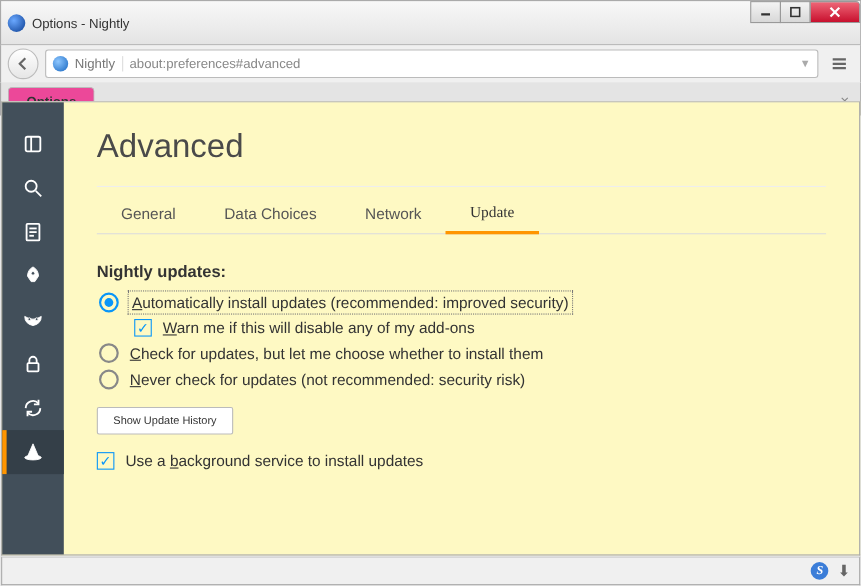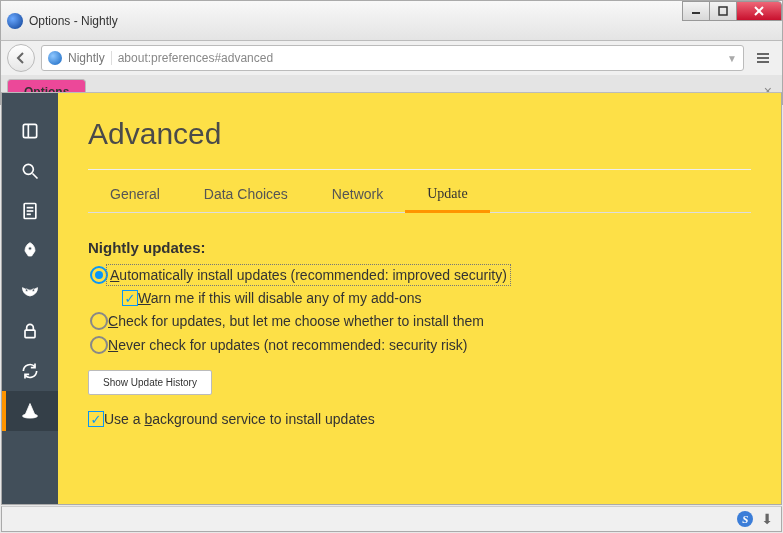--- a/index.html
+++ b/index.html
@@ -24,48 +24,48 @@
 .url-drop { margin-left:auto; color:#aaa; font-size:10px;}
 .menu-btn { width:26px; height:26px; border:1px solid transparent; display:flex; align-items:center; justify-content:center; color:#555;}
 .menu-btn svg { width:16px; height:16px; }
 
 
 .tabstrip { height: 30px; background: #e4e4e4; border-left:1px solid #aaa; border-right:1px solid #aaa; position:relative;}
 .page-tab { position:absolute; left:6px; top:4px; height:26px; padding:0 16px; background:#ec4899; border:1px solid #bbb; border-bottom:none; border-radius:4px 4px 0 0; font-size:12px; color:#333; line-height:25px; font-weight:600;}
 .tabstrip .close-x { position:absolute; right:10px; top:8px; font-size:14px; color:#888;}
 
 
-.content { position:absolute; left:1px; right:1px; top:92px; bottom:28px; background:#fde047; border:1px solid #aaa; border-top:1px solid #bbb; display:flex; }
+.content { position:absolute; left:1px; right:1px; top:92px; bottom:28px; background:#fef9c3; border:1px solid #aaa; border-top:1px solid #bbb; display:flex; }
 
 
 .sidebar { width:56px; background:#424f5a; display:flex; flex-direction:column; padding-top:18px;}
 .sb-item { height:40px; display:flex; align-items:center; justify-content:center; position:relative;}
 .sb-item svg { width:20px; height:20px; fill:#fff; stroke:#fff; }
 .sb-item.active { background:#343f48; }
 .sb-item.active::before { content:""; position:absolute; left:0; top:0; bottom:0; width:4px; background:#ff9500; }
 
 
 .main { flex:1; padding: 24px 30px 0 30px; color:#333; overflow:hidden;}
 h1.page-title { font-size:30px; font-weight:400; color:#4a4a4a; margin-bottom:18px;}
 .subtabs { display:flex; border-bottom:1px solid #ddd; gap:0; margin-bottom:26px; border-top:1px solid #eee; padding-top:6px;}
 .subtab { padding:10px 22px; font-size:14px; color:#555; position:relative; cursor:pointer;}
 .subtab.active { color:#333;font-family:Liberation Serif, serif; }
 .subtab.active::after { content:""; position:absolute; left:0; right:0; bottom:-1px; height:3px; background:#ff9500; }
 
 .section-heading { font-size:15px; font-weight:700; color:#333; margin-bottom:10px; }
 
-.radio-row { display:flex; align-items:center; margin:6px 0; padding-left:2px;}
+.radio-row { display:flex; align-items:center; gap:10px; margin:6px 0; padding-left:2px;}
 .radio { width:18px; height:18px; border:2px solid #888; border-radius:50%; display:inline-flex; align-items:center; justify-content:center; flex-shrink:0;}
 .radio.checked { border-color:#0996f8; }
 .radio.checked::after { content:""; width:8px; height:8px; background:#0996f8; border-radius:50%; }
 .opt-label { font-size:14px; color:#333; }
 .opt-label .ul { text-decoration: underline; }
 .focusring { outline:1px dotted #777; outline-offset:1px; padding:1px 2px;}
 
-.check-row { display:flex; align-items:center; margin:6px 0; }
+.check-row { display:flex; align-items:center; gap:10px; margin:6px 0; }
 .checkbox { width:16px; height:16px; border:1px solid #0996f8; display:inline-flex; align-items:center; justify-content:center; flex-shrink:0; }
 .checkbox.checked::after { content:"✓"; font-size:13px; color:#0996f8; line-height:1; }
 .indent { margin-left:34px; }
 
 .plain-btn { margin-top:10px; margin-bottom:10px; padding:6px 14px; font-size:10px; background:#fff; border:1px solid #bbb; border-radius:2px; color:#333; }
 
 
 .statusbar { position:absolute; left:1px; right:1px; bottom:1px; height:26px; background:#f0f0f0; border:1px solid #aaa; border-top:1px solid #ccc; display:flex; align-items:center; justify-content:flex-end; padding:0 8px; gap:8px;}
 .status-s { width:16px; height:16px; border-radius:50%; background:#3b7dd8; color:#fff; font-size:11px; font-weight:700; display:flex; align-items:center; justify-content:center; font-family: Georgia, serif; font-style:italic;}
 .status-arrow { color:#666; font-size:14px; }

